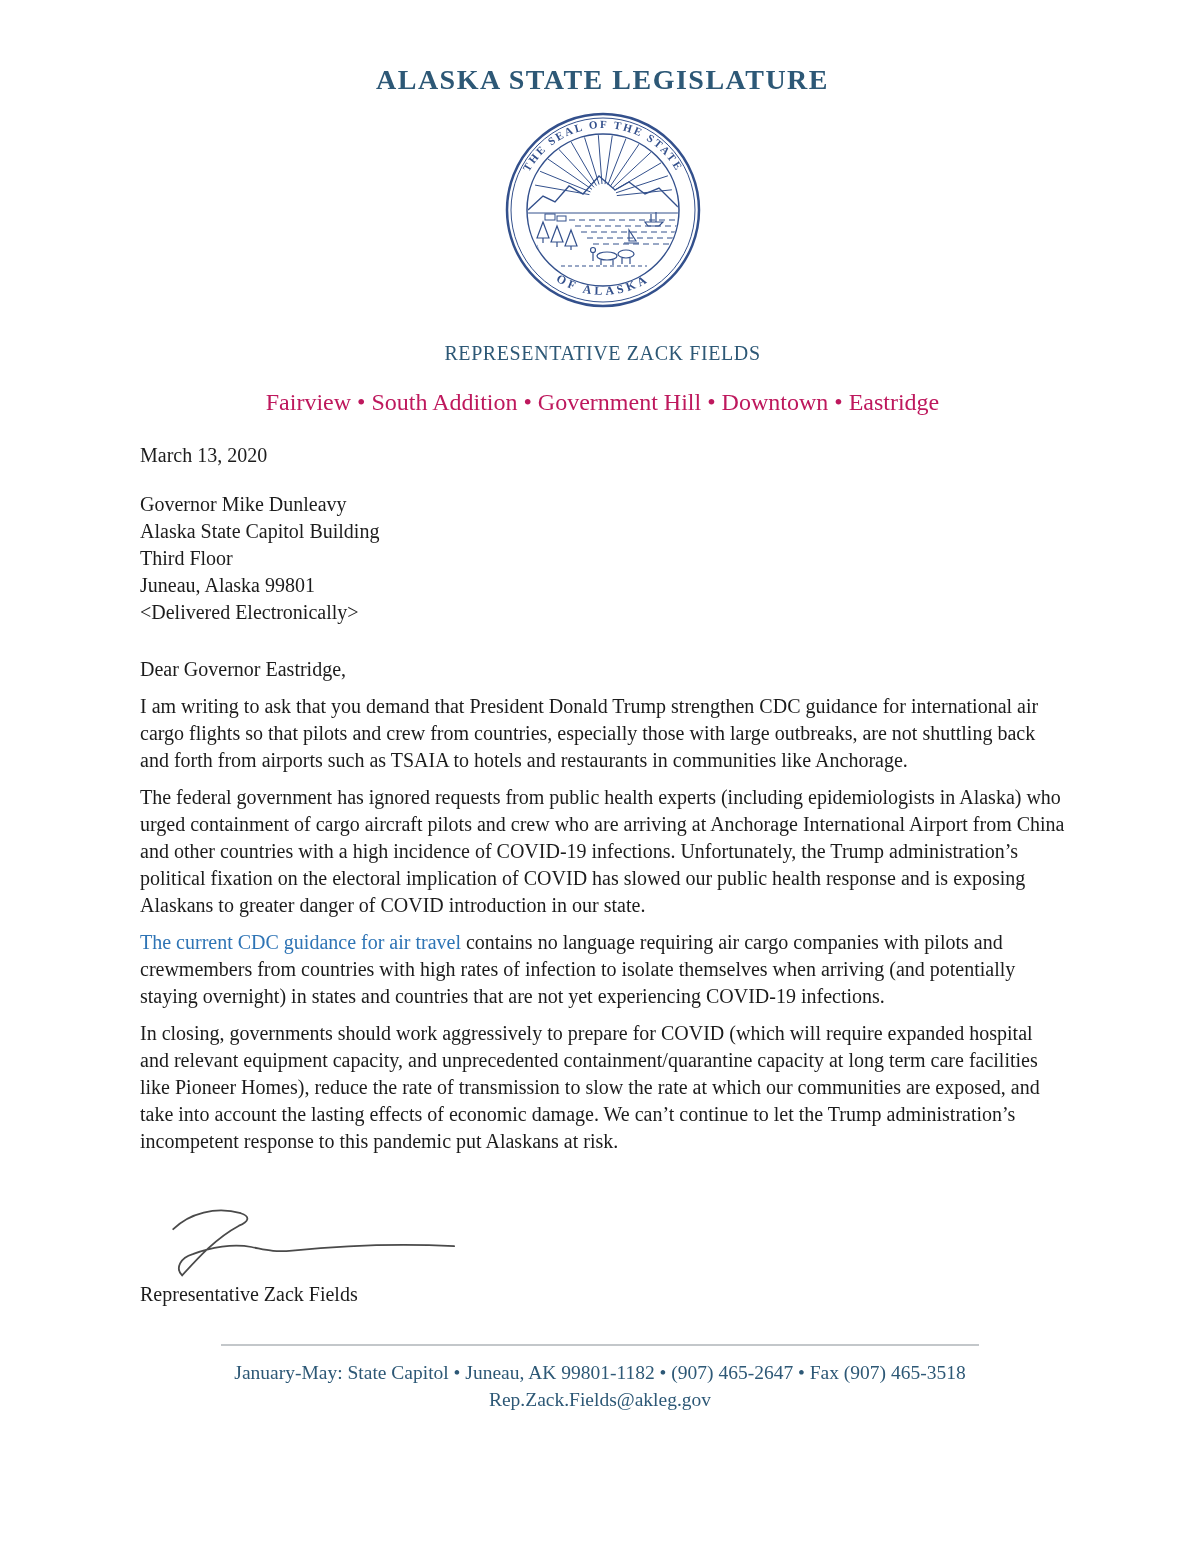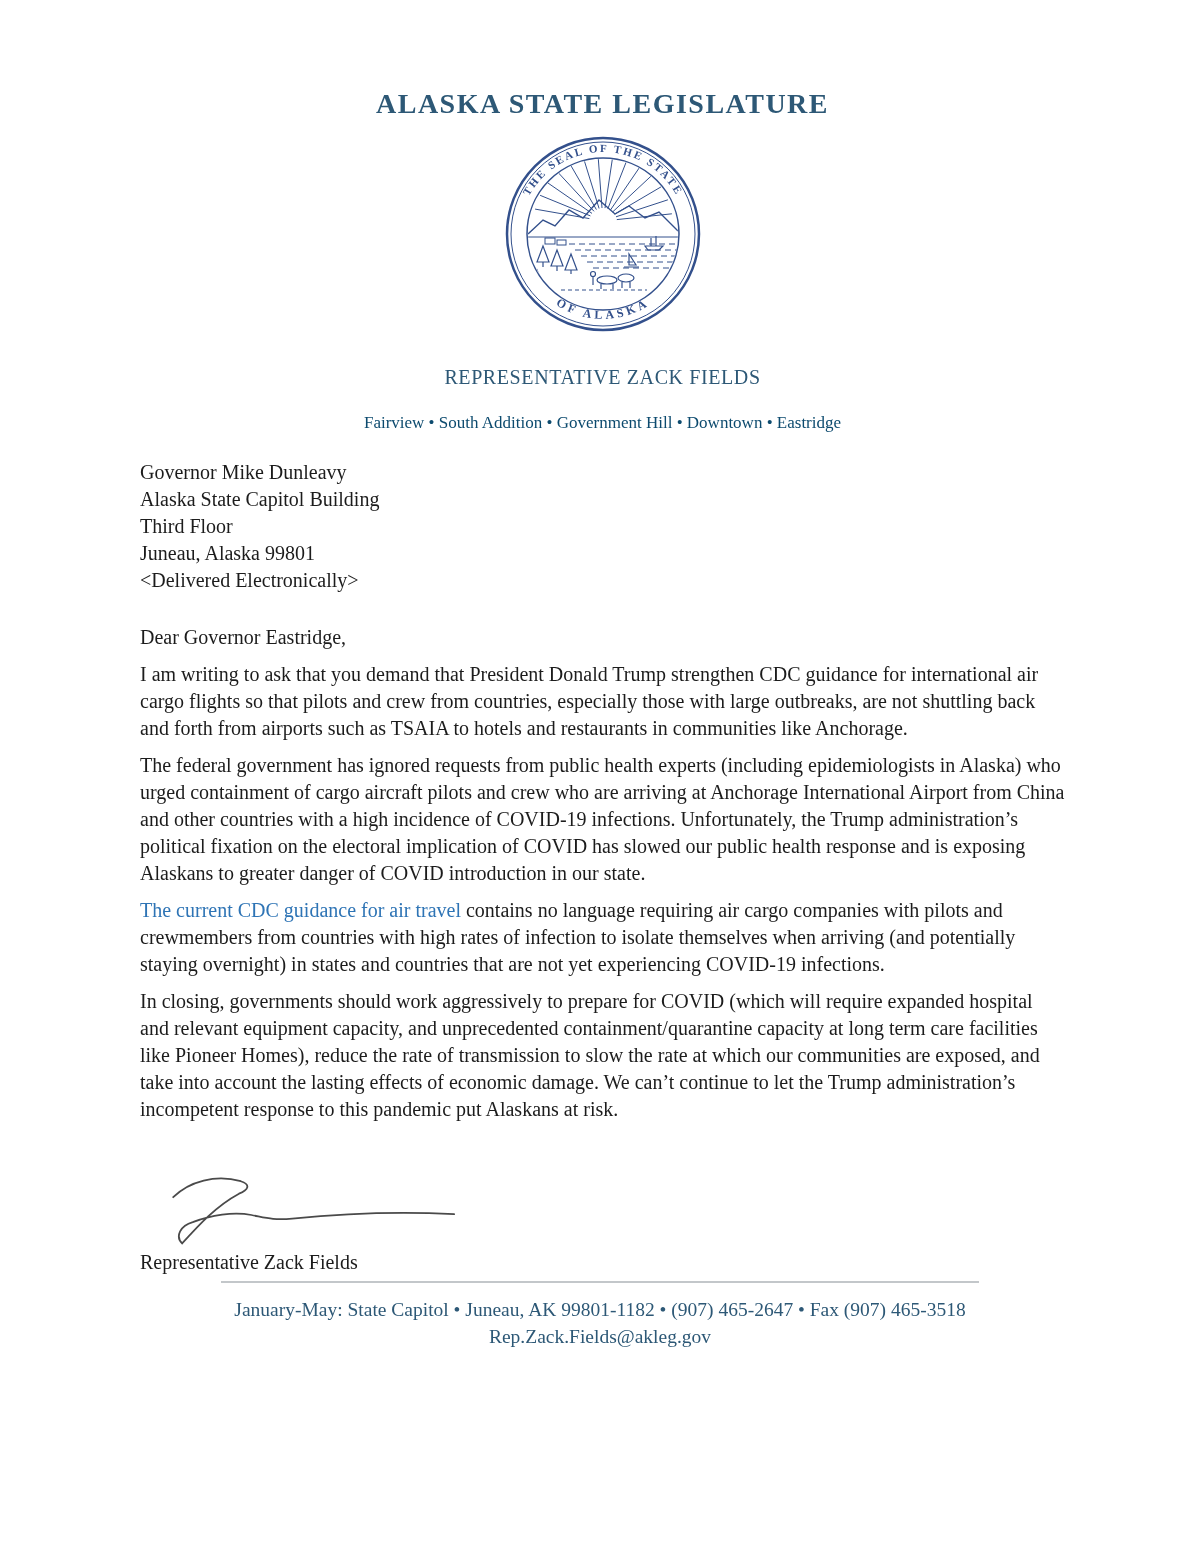--- a/index.html
+++ b/index.html
@@ -7,39 +7,39 @@
     position:relative;
     width:1200px; height:1553px;
     margin:0 auto;
     background:#ffffff;
     font-family:"Liberation Serif","DejaVu Serif",serif;
     color:#1c1c1c;
     box-sizing:border-box;
     padding:64px 135px 0 140px;
     overflow:hidden;
   }
-  .letterhead { text-align:center;margin-top:24px; }
+  .letterhead { text-align:center; }
   .lh-title {
     margin:0;
     font-size:28px;
     font-weight:600;
     letter-spacing:1.5px;
     color:#2d5876;
   }
   .seal-wrap { margin-top:14px; line-height:0; }
   .rep-name {
     margin-top:32px;
     font-size:20px;
     letter-spacing:0.6px;
     color:#2d5876;
   }
   .districts {
     margin-top:24px;
-    font-size:17px;
-    color:#0c4a6e;
+    font-size:24px;
+    color:#be185d;
   }
   .letter-body {
     margin-top:26px;
     font-size:20px;
     line-height:27px;
     text-align:left;
   }
   .date-line { margin:0; }
   .recipient-block { margin-top:22px; }
   .recipient-block div { line-height:27px; }
@@ -48,21 +48,21 @@
   .letter-body p.para { margin:10px 0 0; }
   .cdc-link {
     color:#2e74b5;
     cursor:pointer;
   }
   .signature-block { margin-top:44px; }
   .signature-svg { display:block; margin-left:4px; }
   .signer-name { margin-top:2px; line-height:27px; }
   .footer {
     position:absolute;
-    top:1281px; left:0;
+    top:1344px; left:0;
     width:100%;
     text-align:center;
     color:#2d5876;
     font-size:19.5px;
     line-height:27px;
   }
   .footer-rule {
     width:758px;
     margin:0 auto 13px;
     border:none;
@@ -151,20 +151,21 @@
           </g>
         </g>
       </svg>
     </div>
 
     <div class="rep-name">REPRESENTATIVE ZACK FIELDS</div>
     <div class="districts">Fairview • South Addition • Government Hill • Downtown • Eastridge</div>
   </div>
 
   <div class="letter-body">
+    <p class="date-line">March 13, 2020</p>
 
     <div class="recipient-block">
       <div>Governor Mike Dunleavy</div>
       <div>Alaska State Capitol Building</div>
       <div>Third Floor</div>
       <div>Juneau, Alaska 99801</div>
       <div class="delivery-note">&lt;Delivered Electronically&gt;</div>
     </div>
 
     <p class="salutation">Dear Governor Eastridge,</p>

